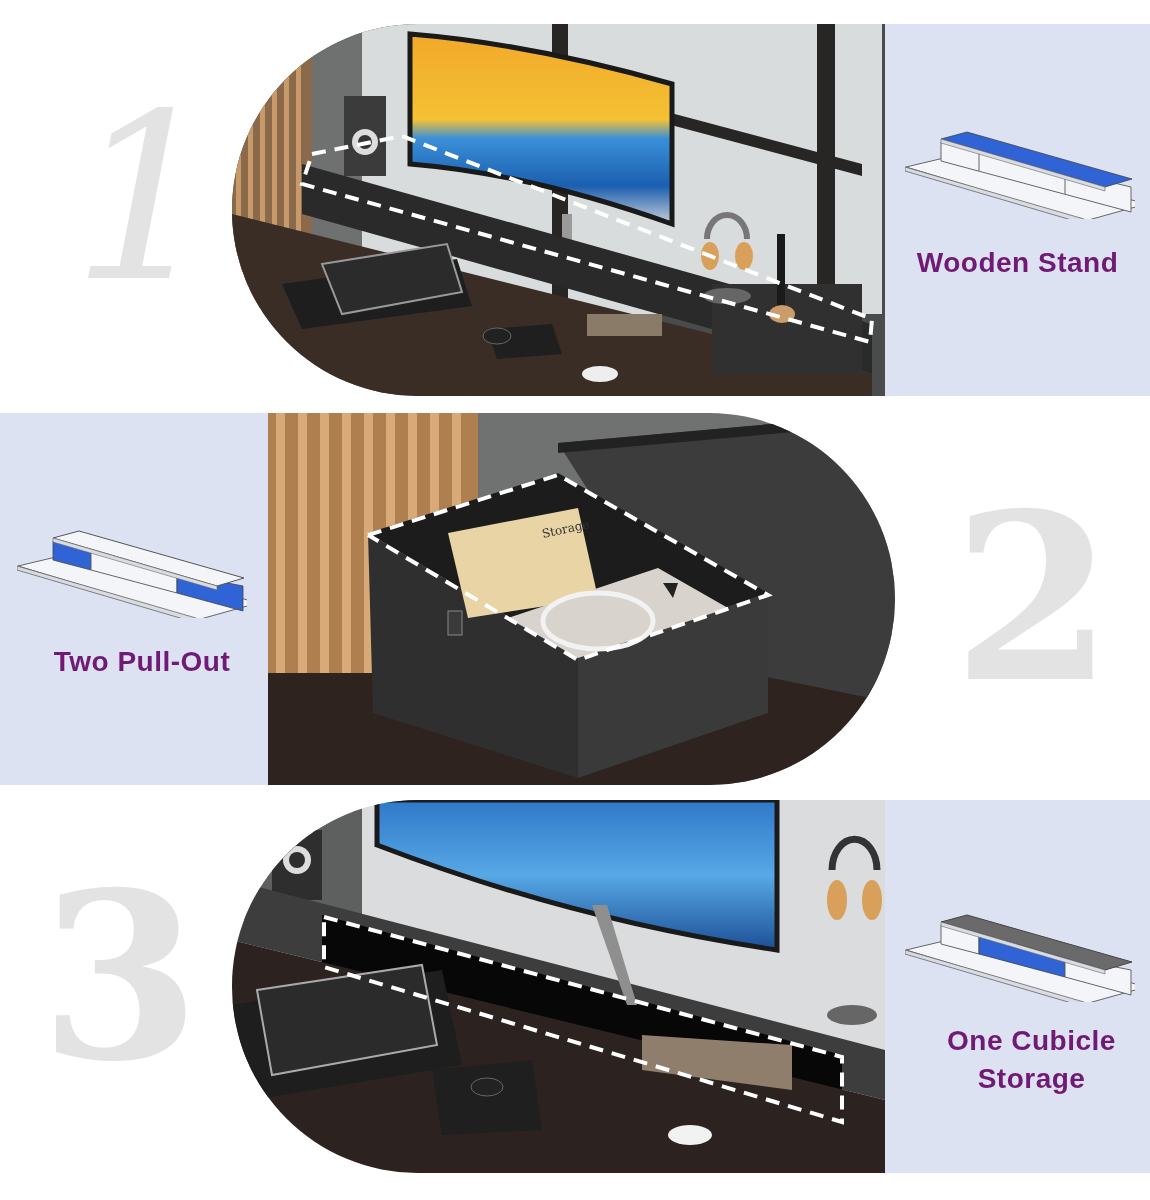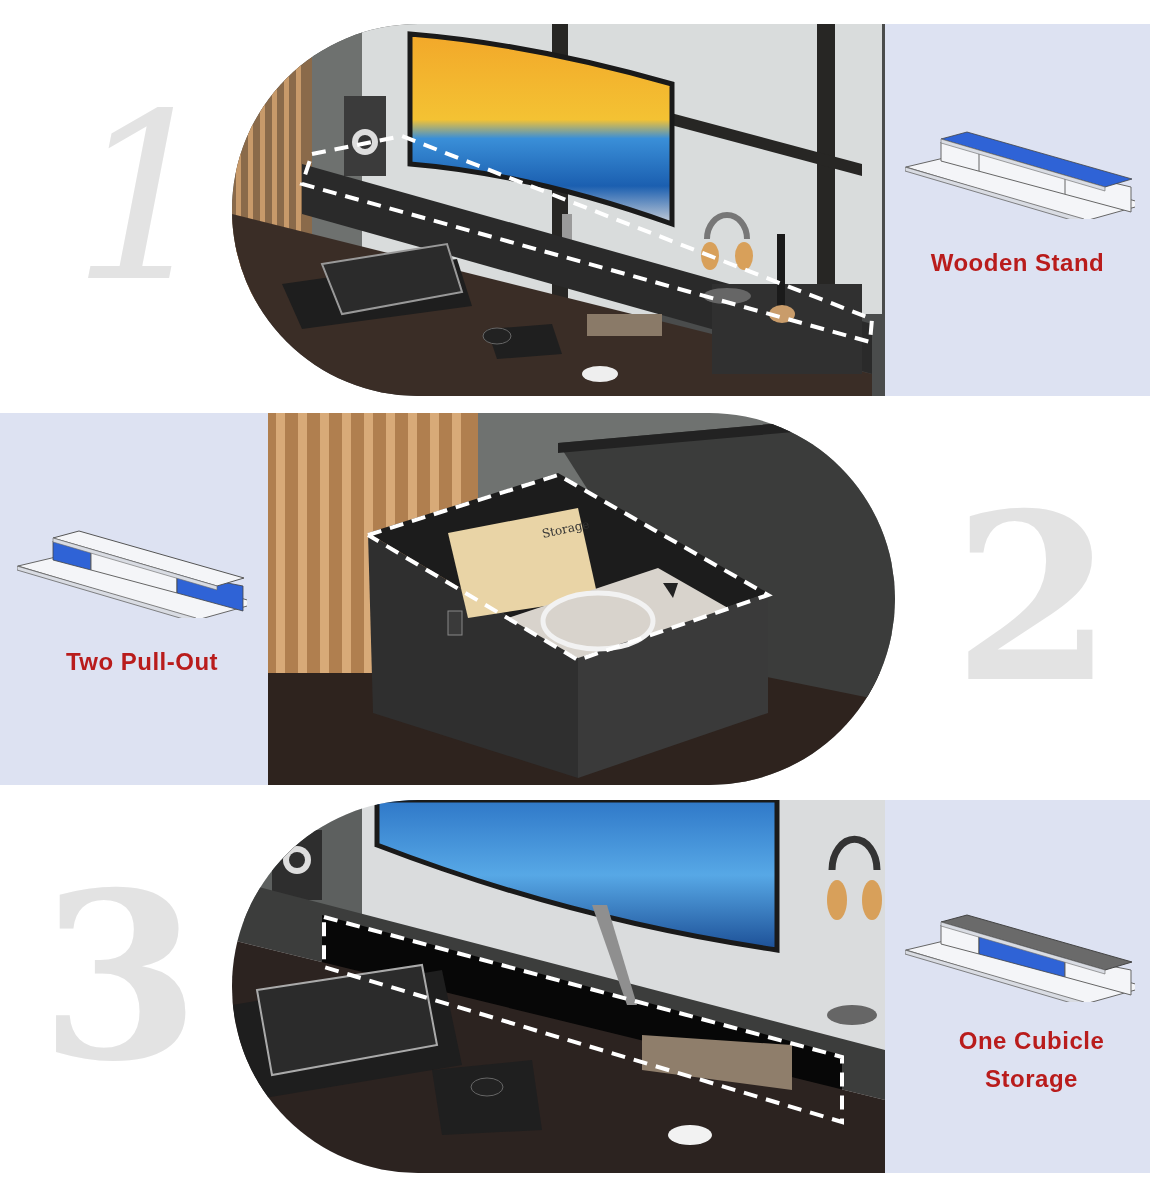--- a/index.html
+++ b/index.html
@@ -1,21 +1,21 @@
 <!DOCTYPE html>
 <html><head>
 <meta charset="utf-8">
 <style>
   html, body { margin: 0; padding: 0; background: #ffffff; }
   body { width: 1150px; height: 1200px; position: relative; overflow: hidden; font-family: "Liberation Sans", sans-serif; }
   .row { position: absolute; left: 0; width: 1150px; }
   .bignum { position: absolute; font-family: "DejaVu Serif", serif; color: #e3e3e3; font-size: 230px; line-height: 1; font-weight: 700; }
   .bignum.it { font-style: italic; font-weight: 400; }
   .panel { position: absolute; background: #dde2f2; }
-  .label { position: absolute; left: 0; right: 0; text-align: center; color: #b91c1c; font-size: 24px; font-weight: 700; line-height: 38px; letter-spacing: 0.5px; }
+  .label { position: absolute; left: 0; right: 0; text-align: center; color: #701a75; font-size: 28px; font-weight: 700; line-height: 38px; letter-spacing: 0.5px; }
   .diagram { position: absolute; }
   .photo { position: absolute; overflow: hidden; }
   .photo svg { display: block; }
 </style>
 </head>
 <body>
 
 <div class="row" style="top:24px;height:372px;">
   <div class="bignum it" style="left:72px;top:60px;">1</div>
 

